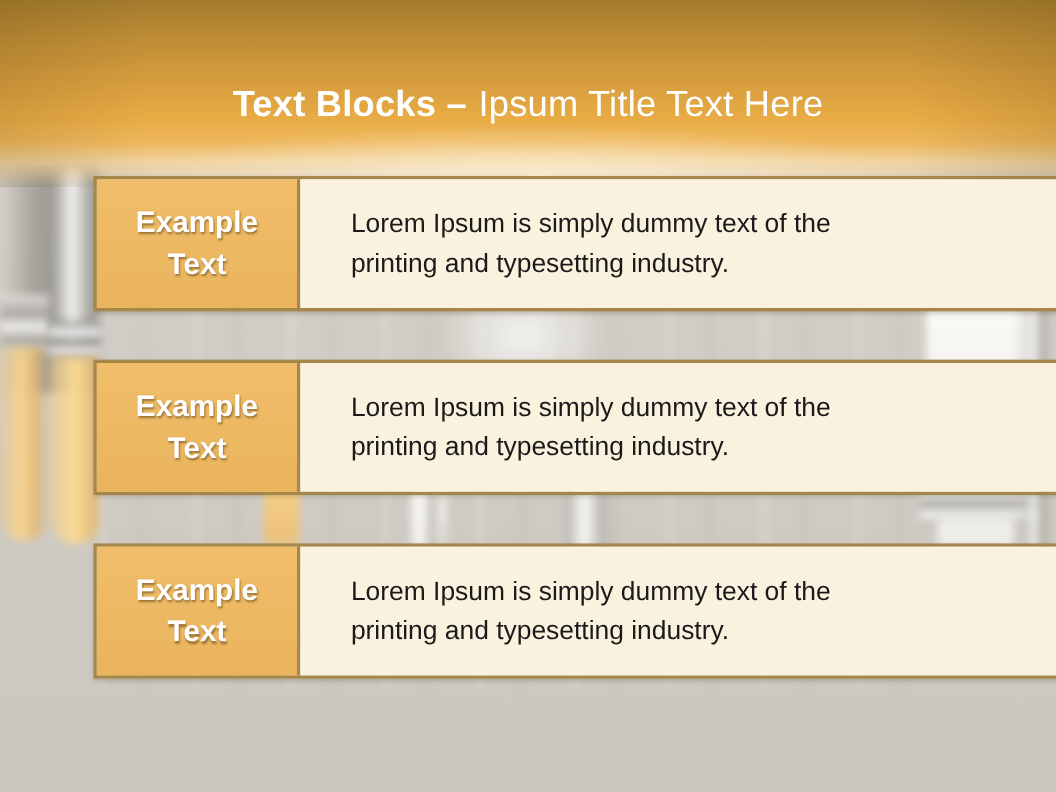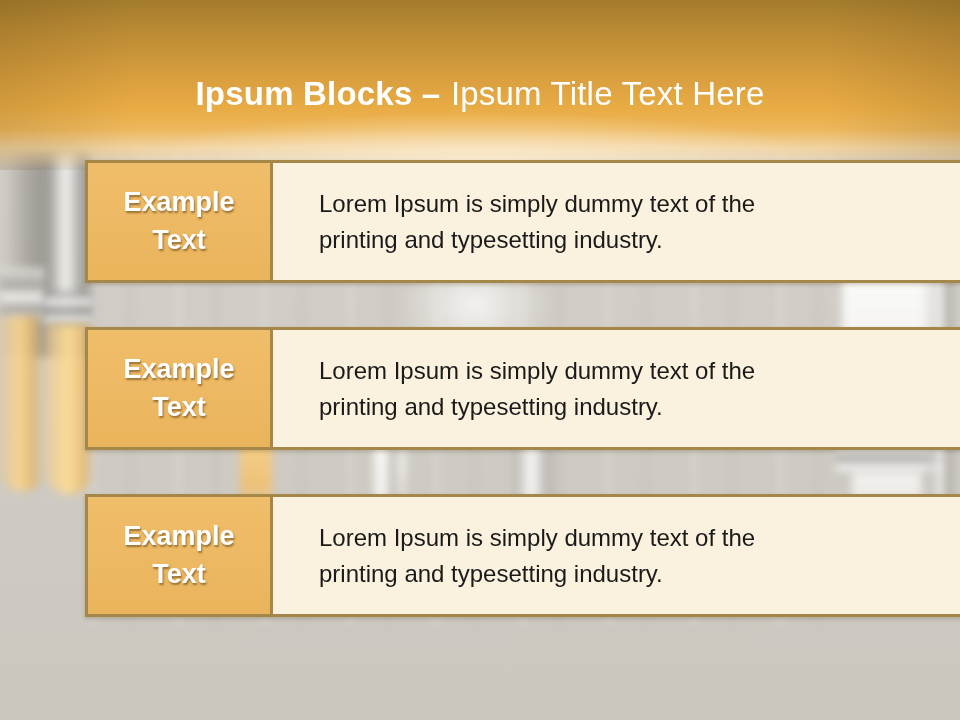--- a/index.html
+++ b/index.html
@@ -135,21 +135,21 @@
     <div class="white-stripe-b"></div>
     <div class="silver-stripe-c"></div>
     <div class="cup-right"></div>
     <div class="cup-right-rings"></div>
     <div class="cup-right-stem"></div>
     <div class="brush-right-edge"></div>
   </div>
 
   <div class="header-band"></div>
   <h1 class="slide-title">
-    <span class="t-bold">Ipsum Blocks –</span><span class="t-reg">Ipsum Title Text Here</span>
+    <span class="t-bold">Text Blocks –</span><span class="t-reg">Ipsum Title Text Here</span>
   </h1>
 
   <div class="tblock b1">
     <div class="label-cell">
       <div class="label-text">Example Text</div>
     </div>
     <div class="body-cell">
       <p class="body-text">Lorem Ipsum is simply dummy text of the printing and typesetting industry.</p>
     </div>
   </div>

